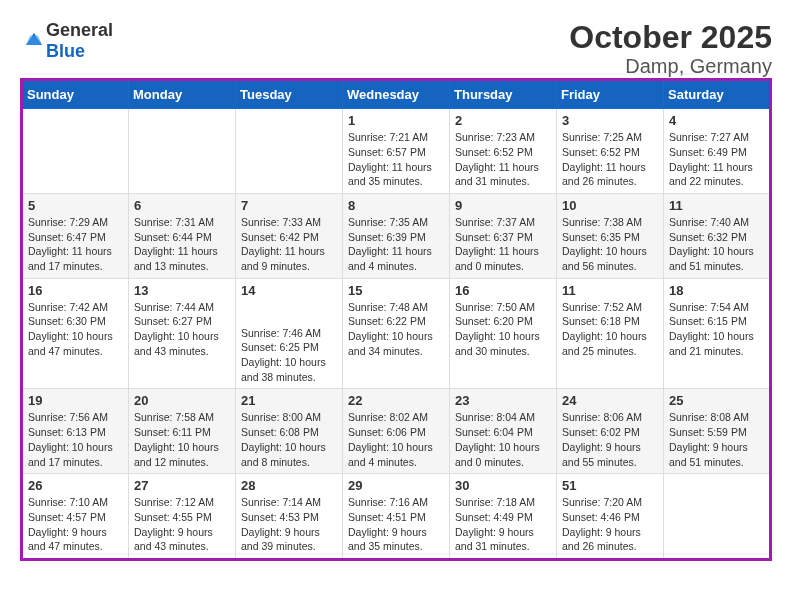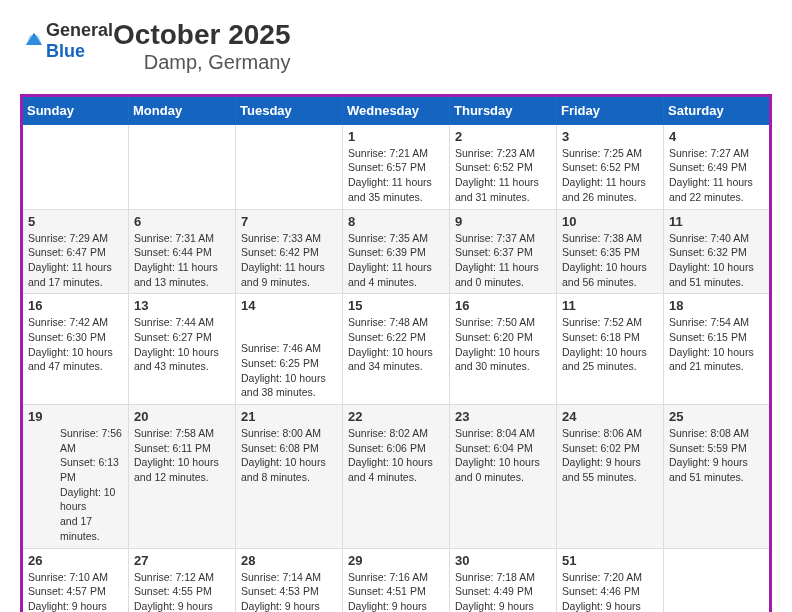--- a/index.html
+++ b/index.html
@@ -5,37 +5,38 @@
     * { box-sizing: border-box; margin: 0; padding: 0; }
     body {
       font-family: Arial, sans-serif;
       background: #fff;
       width: 792px;
       min-height: 612px;
       padding: 20px;
     }
     .header {
       display: flex;
+      justify-content: space-between;
       align-items: flex-start;
-      margin-bottom: 20px;
+      margin-bottom: 0;
     }
     .logo {
       display: flex;
       align-items: center;
     }
     .logo-icon {
       width: 24px;
       height: 24px;
       margin-left: 2px;
     }
     .title-block {
       text-align: right;
     }
     .month-title {
-      font-size: 28px;
+      font-size: 32px;
       font-weight: bold;
       color: #333;
       line-height: 1.1;
     }
     .location {
       font-size: 20px;
       color: #555;
     }
     .calendar {
       width: 100%;
@@ -241,21 +242,21 @@
           <span class="day-number">18</span>
           <div class="day-info" style="white-space: pre-line;">Sunrise: 7:54 AM
 Sunset: 6:15 PM
 Daylight: 10 hours
 and 21 minutes.</div>
         </td>
       </tr>
       <tr>
         <td>
           <span class="day-number">19</span>
-          <div class="day-info" style="white-space: pre-line; margin-left: 32px;">Sunrise: 7:56 AM
+          <div class="day-info" style="white-space: pre-line;">Sunrise: 7:56 AM
 Sunset: 6:13 PM
 Daylight: 10 hours
 and 17 minutes.</div>
         </td>
         <td>
           <span class="day-number">20</span>
           <div class="day-info" style="white-space: pre-line;">Sunrise: 7:58 AM
 Sunset: 6:11 PM
 Daylight: 10 hours
 and 12 minutes.</div>

